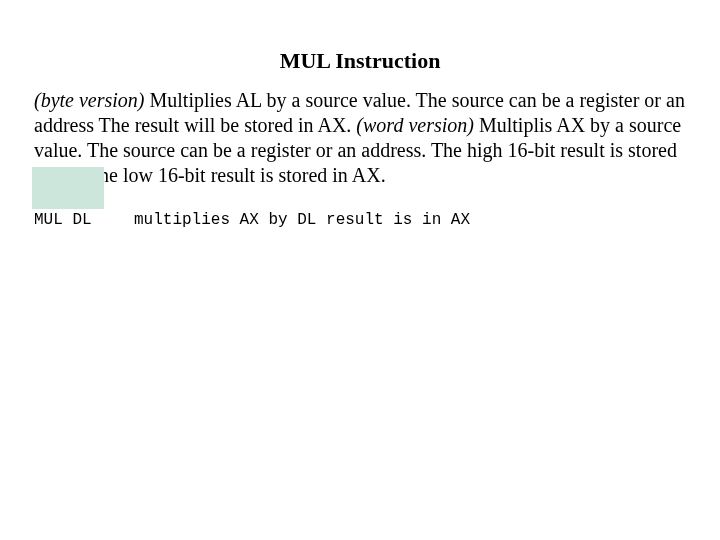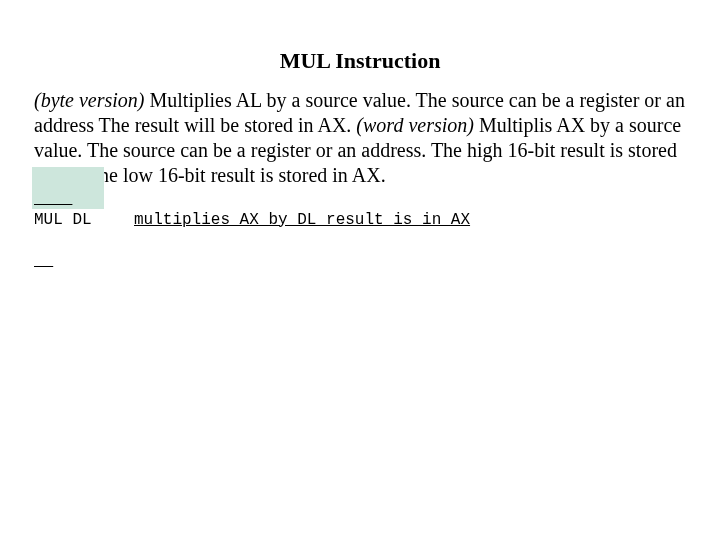--- a/index.html
+++ b/index.html
@@ -39,21 +39,20 @@
     font-style: italic;
   }
   .code-block {
     position: absolute;
     top: 168px;
     left: 34px;
     font-family: "Courier New", Courier, monospace;
     font-size: 16px;
     line-height: 1.3;
     white-space: pre;
-    text-decoration: underline;
   }
   .code-highlight {
     position: absolute;
     top: 167px;
     left: 32px;
     width: 72px;
     height: 42px;
     background: #cde6dc;
     z-index: 0;
   }

